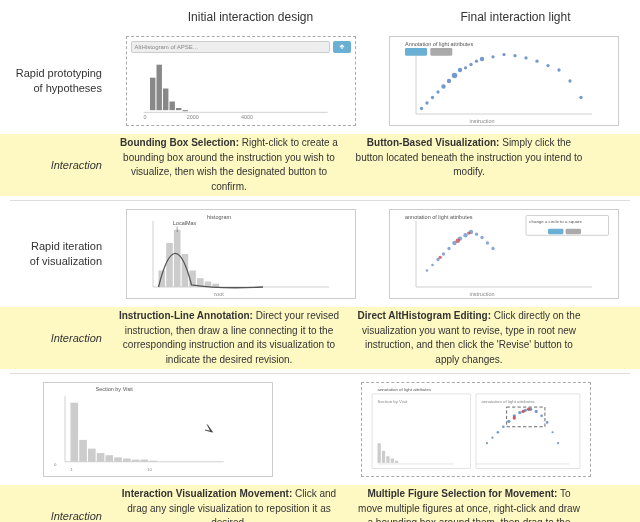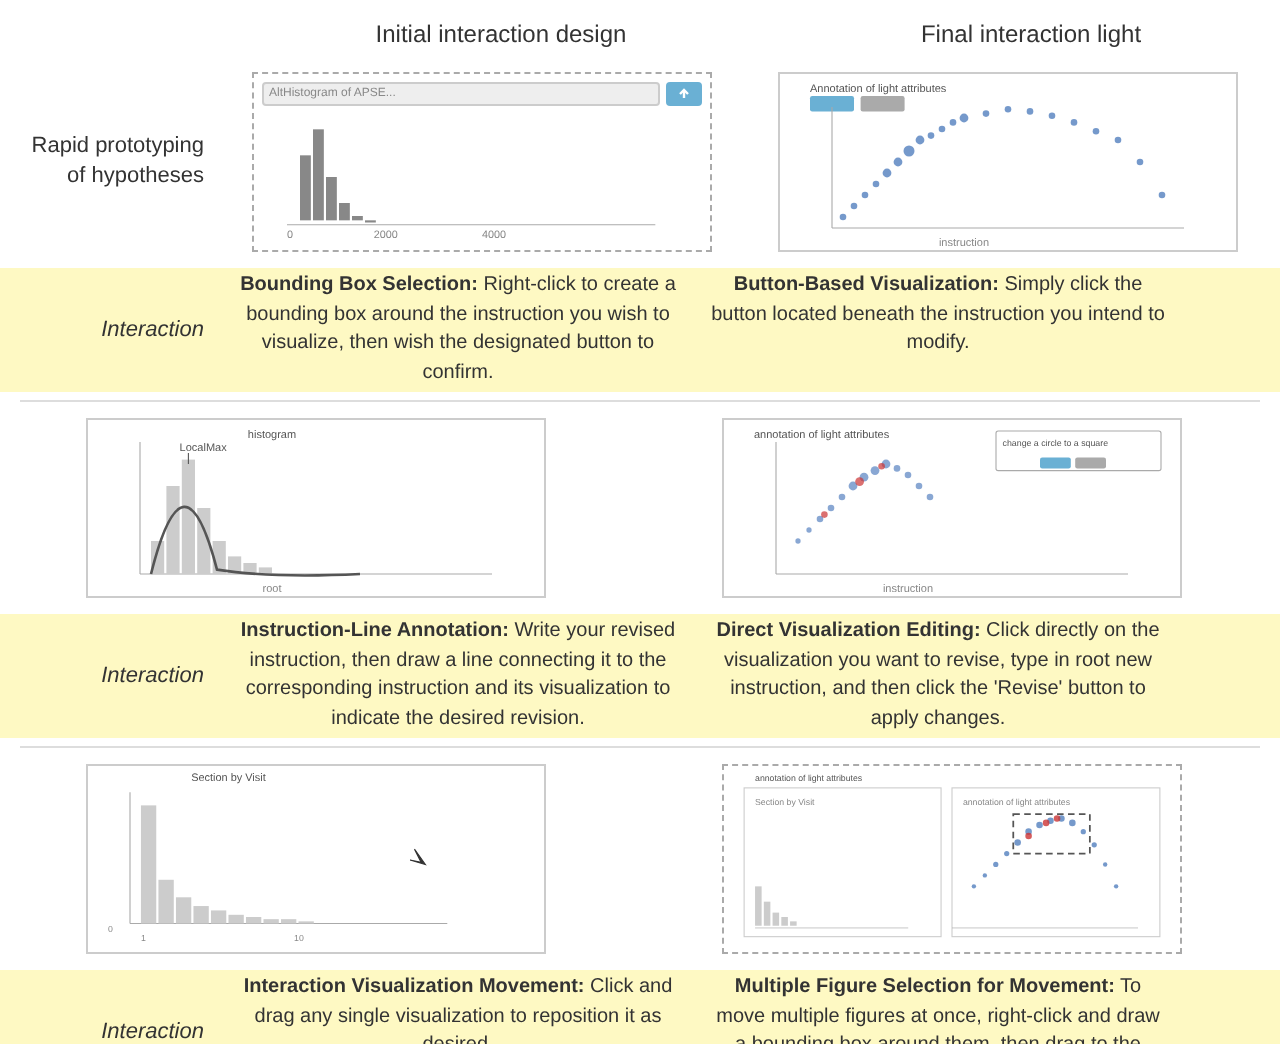--- a/index.html
+++ b/index.html
@@ -239,20 +239,21 @@
       </div>
       <div class="interaction-text">
         <span class="bold">Button-Based Visualization:</span><span> Simply click the button located beneath the instruction you intend to modify.</span>
       </div>
     </div>
   </div>
 
   <hr class="divider">
 
   <div class="section-row">
+    <div class="row-label">Rapid iteration<br>of visualization</div>
     <div class="row-images">
 
       <div class="image-box" style="background:#fff; border:1px solid #ccc;">
         <svg viewBox="0 0 200 80" style="width:100%; height:100%;">
           <text x="80" y="8" font-size="5" fill="#555" text-anchor="middle">histogram</text>
           <line x1="20" y1="70" x2="180" y2="70" stroke="#aaa" stroke-width="0.5"></line>
           <line x1="20" y1="10" x2="20" y2="70" stroke="#aaa" stroke-width="0.5"></line>
 
           <rect x="25" y="55" width="6" height="15" fill="#ccc"></rect>
           <rect x="32" y="30" width="6" height="40" fill="#ccc"></rect>
@@ -303,24 +304,24 @@
           <text x="80" y="78" font-size="5" fill="#888" text-anchor="middle">instruction</text>
         </svg>
       </div>
     </div>
   </div>
 
   <div class="interaction-row">
     <div class="interaction-label">Interaction</div>
     <div class="interaction-texts">
       <div class="interaction-text">
-        <span class="bold">Instruction-Line Annotation:</span><span> Write your revised instruction, then draw a line connecting it to the corresponding instruction and its visualization to indicate the desired revision.</span>
-      </div>
-      <div class="interaction-text">
-        <span class="bold">Direct Visualization Editing:</span><span> Click directly on the visualization you want to revise, type in root new instruction, and then click the 'Revise' button to apply changes.</span>
+        <span class="bold">Instruction-Line Annotation:</span><span> Direct your revised instruction, then draw a line connecting it to the corresponding instruction and its visualization to indicate the desired revision.</span>
+      </div>
+      <div class="interaction-text">
+        <span class="bold">Direct AltHistogram Editing:</span><span> Click directly on the visualization you want to revise, type in root new instruction, and then click the 'Revise' button to apply changes.</span>
       </div>
     </div>
   </div>
 
   <hr class="divider">
 
   <div class="section-row">
     <div class="row-images">
 
       <div class="image-box" style="background:#fff; border:1px solid #ccc; height:95px;">

